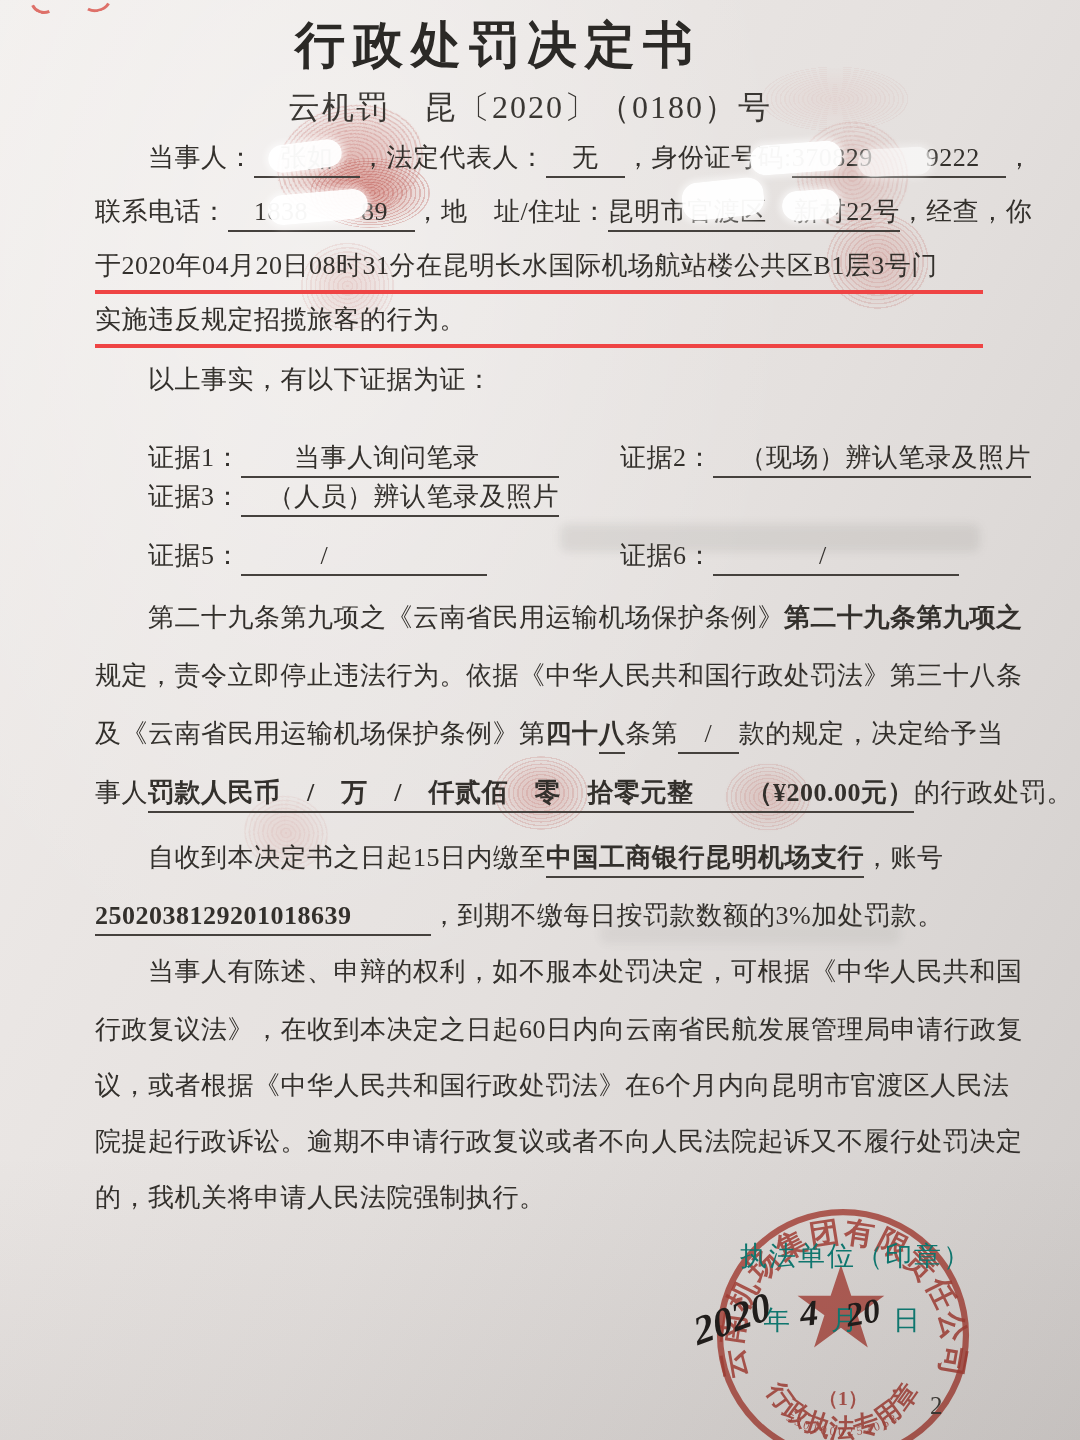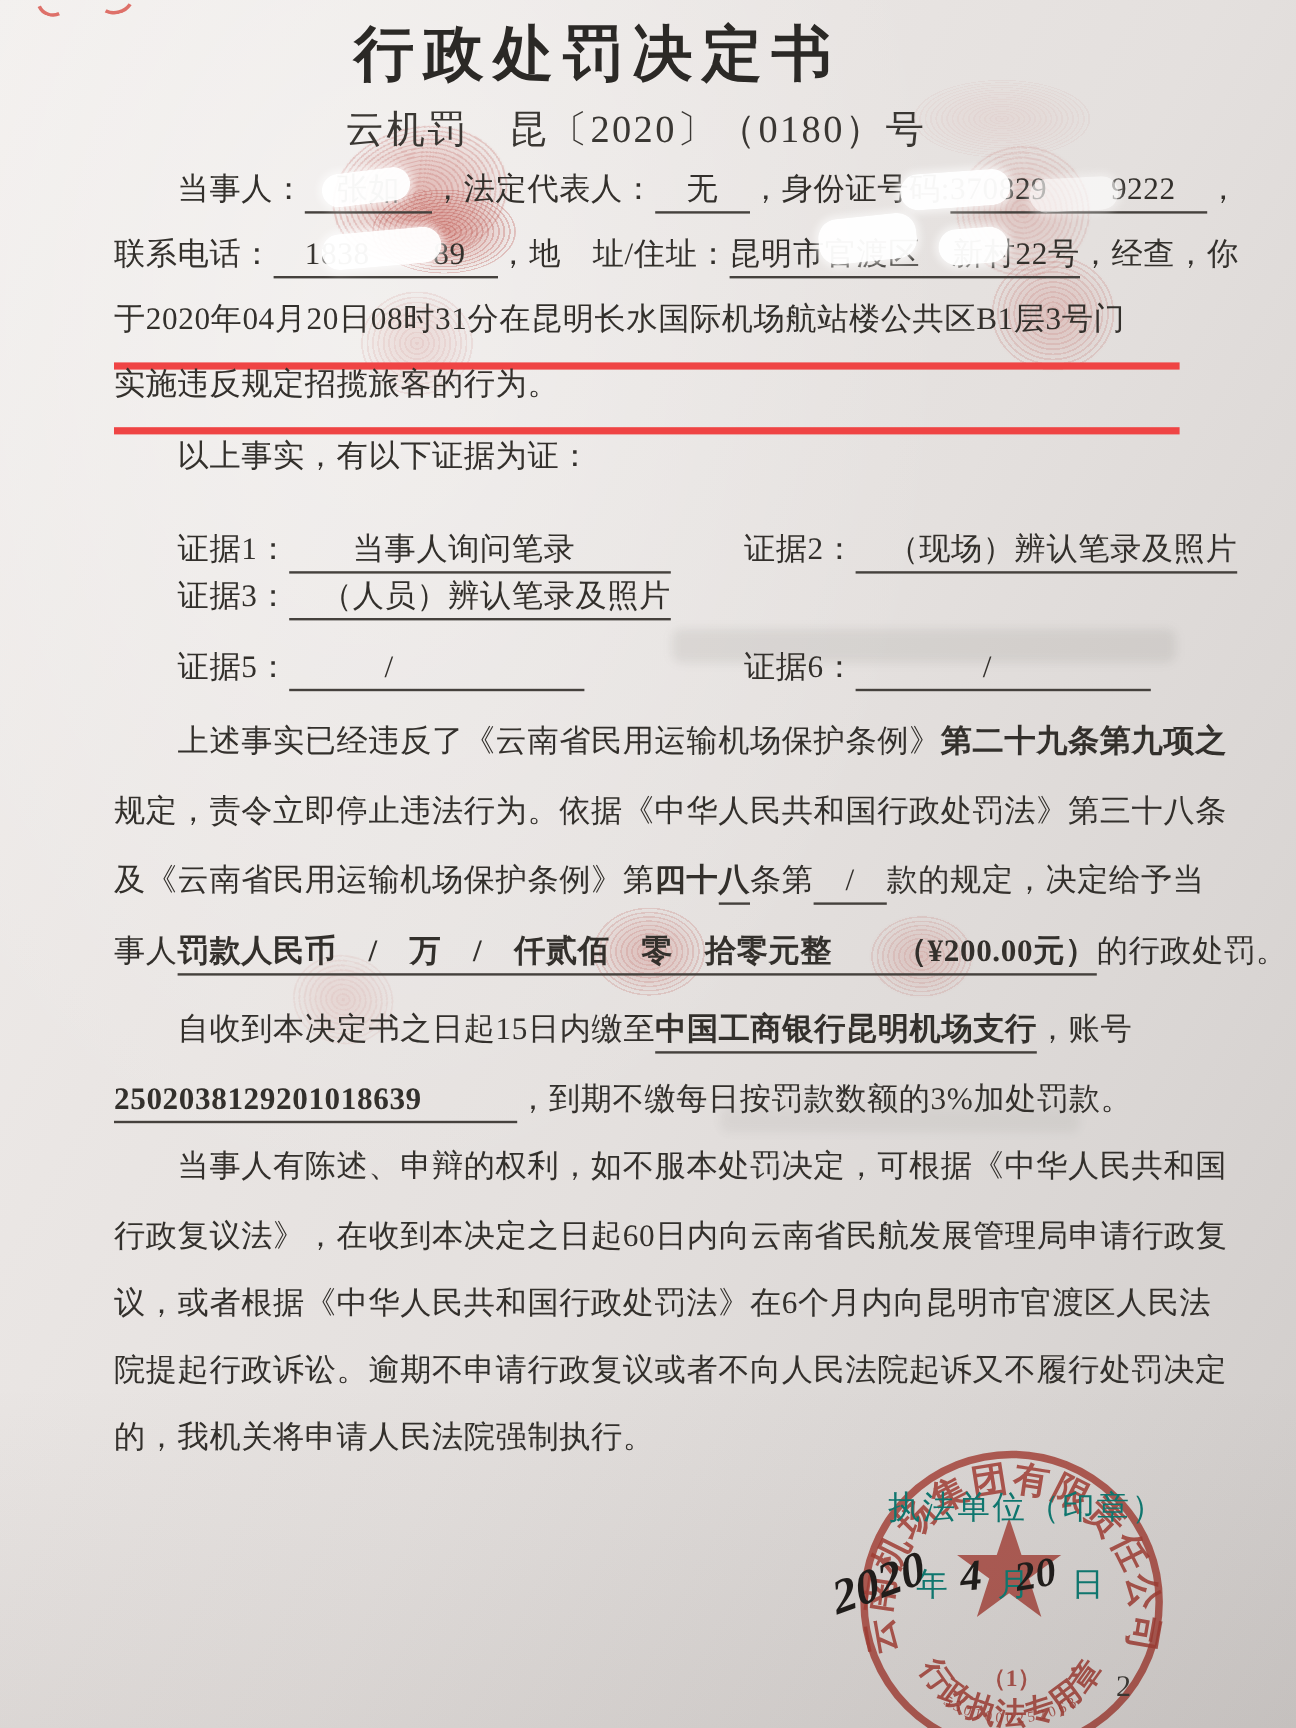--- a/index.html
+++ b/index.html
@@ -7,21 +7,21 @@
        font-family:"Liberation Serif","DejaVu Serif",serif;}
   .paper{position:absolute;inset:0;
        background:linear-gradient(118deg,#f2efed 0%,#eae6e4 30%,#e4e0de 55%,#dad6d4 78%,#cfcbc9 100%);}
   .vign{position:absolute;inset:0;
        background:radial-gradient(ellipse at 28% 18%, rgba(255,255,255,0.35) 0%, rgba(255,255,255,0) 45%),
                   linear-gradient(to bottom, rgba(0,0,0,0) 80%, rgba(60,50,45,0.07) 100%);}
   .line{position:absolute;left:95px;white-space:nowrap;font-size:26px;color:#33302c;letter-spacing:0.5px;}
   .ind{left:148px;}
   .u{border-bottom:2px solid #45413d;padding-bottom:4px;}
   .b{font-weight:bold;}
-  .full{width:888px;border-bottom:6px solid #ef4444;padding-bottom:19px;}
+  .full{width:888px;border-bottom:4px solid #ef4444;padding-bottom:7px;}
   .col2{position:absolute;left:472px;top:0;white-space:nowrap;}
   .title{position:absolute;top:12px;left:0;width:996px;text-align:center;
          font-size:50px;font-weight:bold;letter-spacing:8px;color:#2b2926;}
   .docno{position:absolute;top:86px;left:0;width:1060px;text-align:center;
          font-size:32px;letter-spacing:2px;color:#3a3733;}
   .fp{position:absolute;border-radius:50%;
       background:
         repeating-radial-gradient(closest-side, rgba(175,55,48,0.30) 0px 1.5px, rgba(175,55,48,0.02) 1.5px 4.5px),
         radial-gradient(closest-side, rgba(193,72,62,0.42) 0%, rgba(193,72,62,0.22) 55%, rgba(193,72,62,0) 96%);
       filter:blur(0.6px);}
@@ -87,21 +87,21 @@
 <div class="line ind" style="top:479px">
   <span>证据3：</span><span class="u">　（人员）辨认笔录及照片</span>
 </div>
 
 <div class="line ind" style="top:538px">
   <span>证据5：</span><span class="u">　　　/　　　　　　</span>
   <span class="col2"><span>证据6：</span><span class="u">　　　　/　　　　　</span></span>
 </div>
 
 <div class="line ind" style="top:600px">
-  <span>上述事实已经违反了《云南省民用运输机场保护条例》</span><span class="b">第二十九条第九项之</span>
+  <span>第二十九条第九项之《云南省民用运输机场保护条例》</span><span class="b">第二十九条第九项之</span>
 </div>
 
 <div class="line" style="top:658px">
   <span>规定，责令立即停止违法行为。依据《中华人民共和国行政处罚法》第三十八条</span>
 </div>
 
 <div class="line" style="top:716px">
   <span>及《云南省民用运输机场保护条例》第</span><span class="b">四十</span><span class="b u">八</span><span>条第</span><span class="u">　/　</span><span>款的规定，决定给予当</span>
 </div>
 

